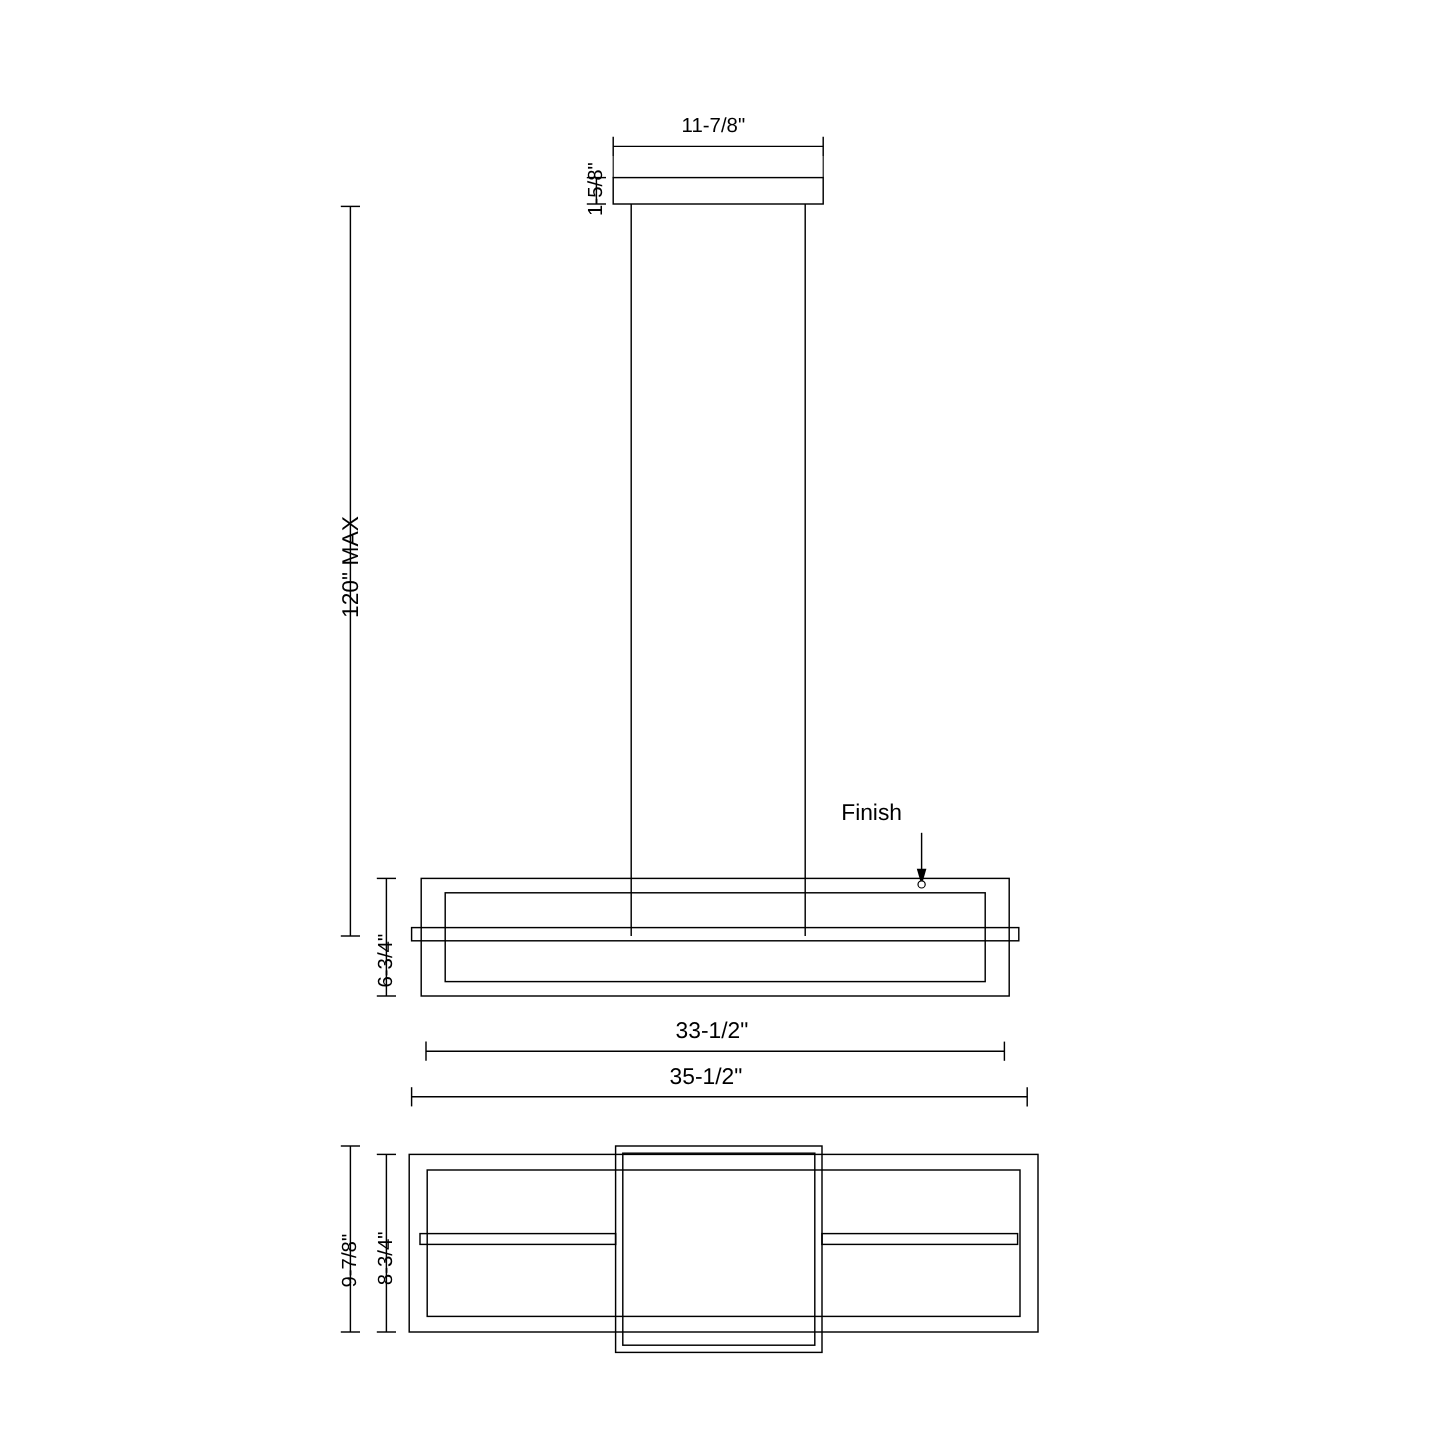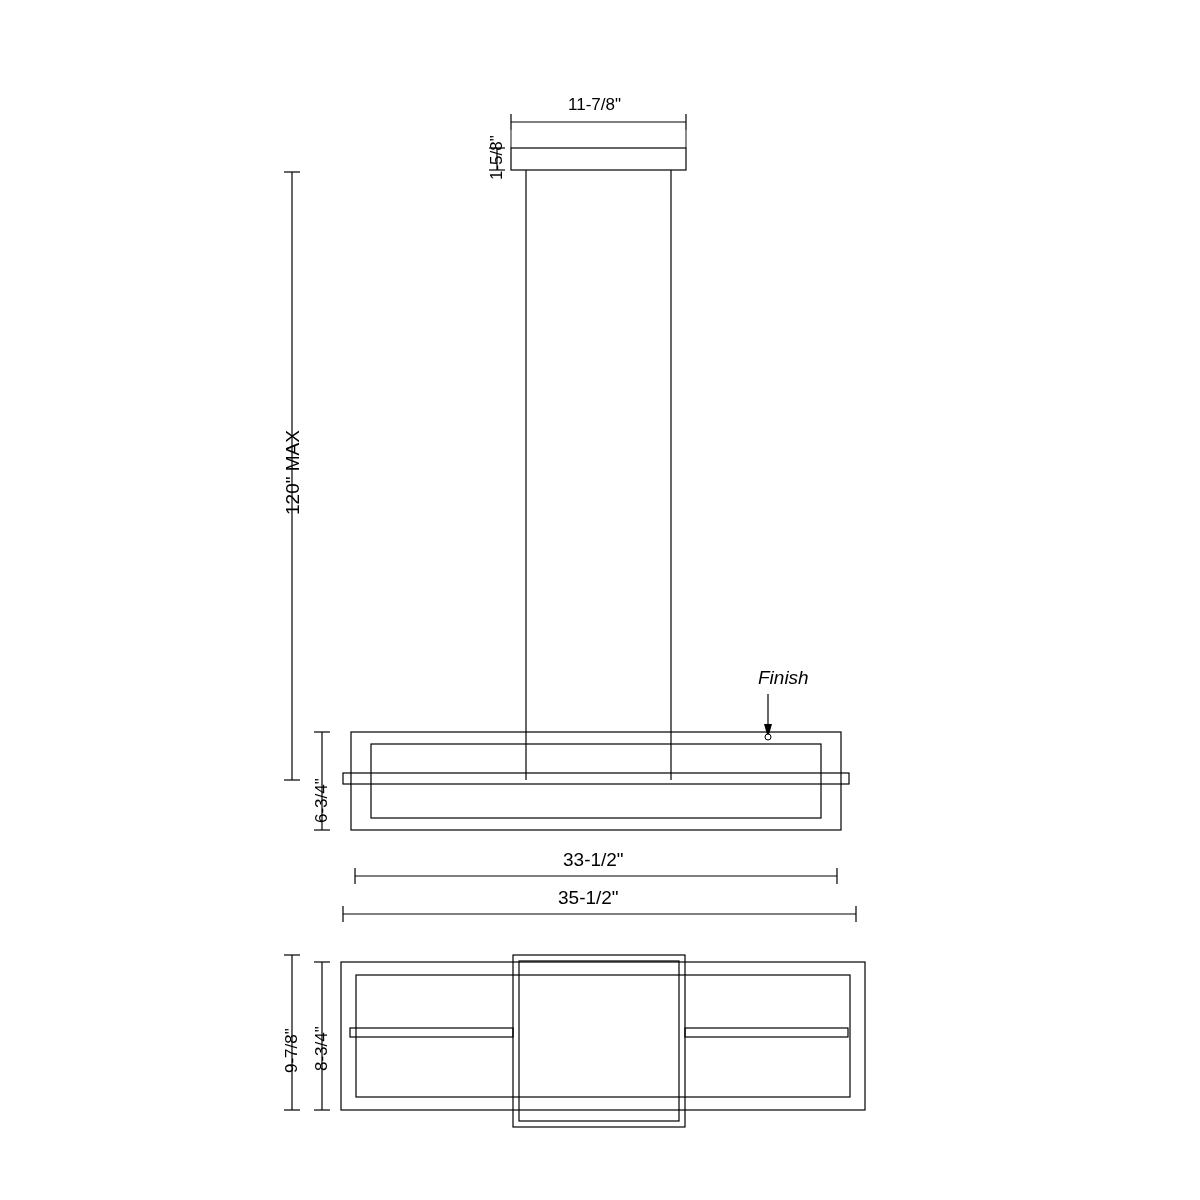--- a/index.html
+++ b/index.html
@@ -113,21 +113,21 @@
   </svg>
 
   <div class="lbl" style="left:568px; top:96px;">11-7/8"</div>
 
   <div class="lbl vert" style="left:488px; top:180px; transform: rotate(-90deg);">1-5/8"</div>
 
   <div class="lbl vert lbl-big" style="left:283px; top:515px; transform: rotate(-90deg);">120" MAX</div>
 
   <div class="lbl vert" style="left:313px; top:823px; transform: rotate(-90deg);">6-3/4"</div>
 
-  <div class="lbl lbl-big" style="left:758px; top:668px;font-style:italic;">Finish</div>
+  <div class="lbl lbl-big" style="left:701px; top:668px;">Finish</div>
 
   <div class="lbl lbl-big" style="left:563px; top:850px;">33-1/2"</div>
 
   <div class="lbl lbl-big" style="left:558px; top:888px;">35-1/2"</div>
 
   <div class="lbl vert" style="left:283px; top:1073px; transform: rotate(-90deg);">9-7/8"</div>
 
   <div class="lbl vert" style="left:313px; top:1071px; transform: rotate(-90deg);">8-3/4"</div>
 
 </div>

